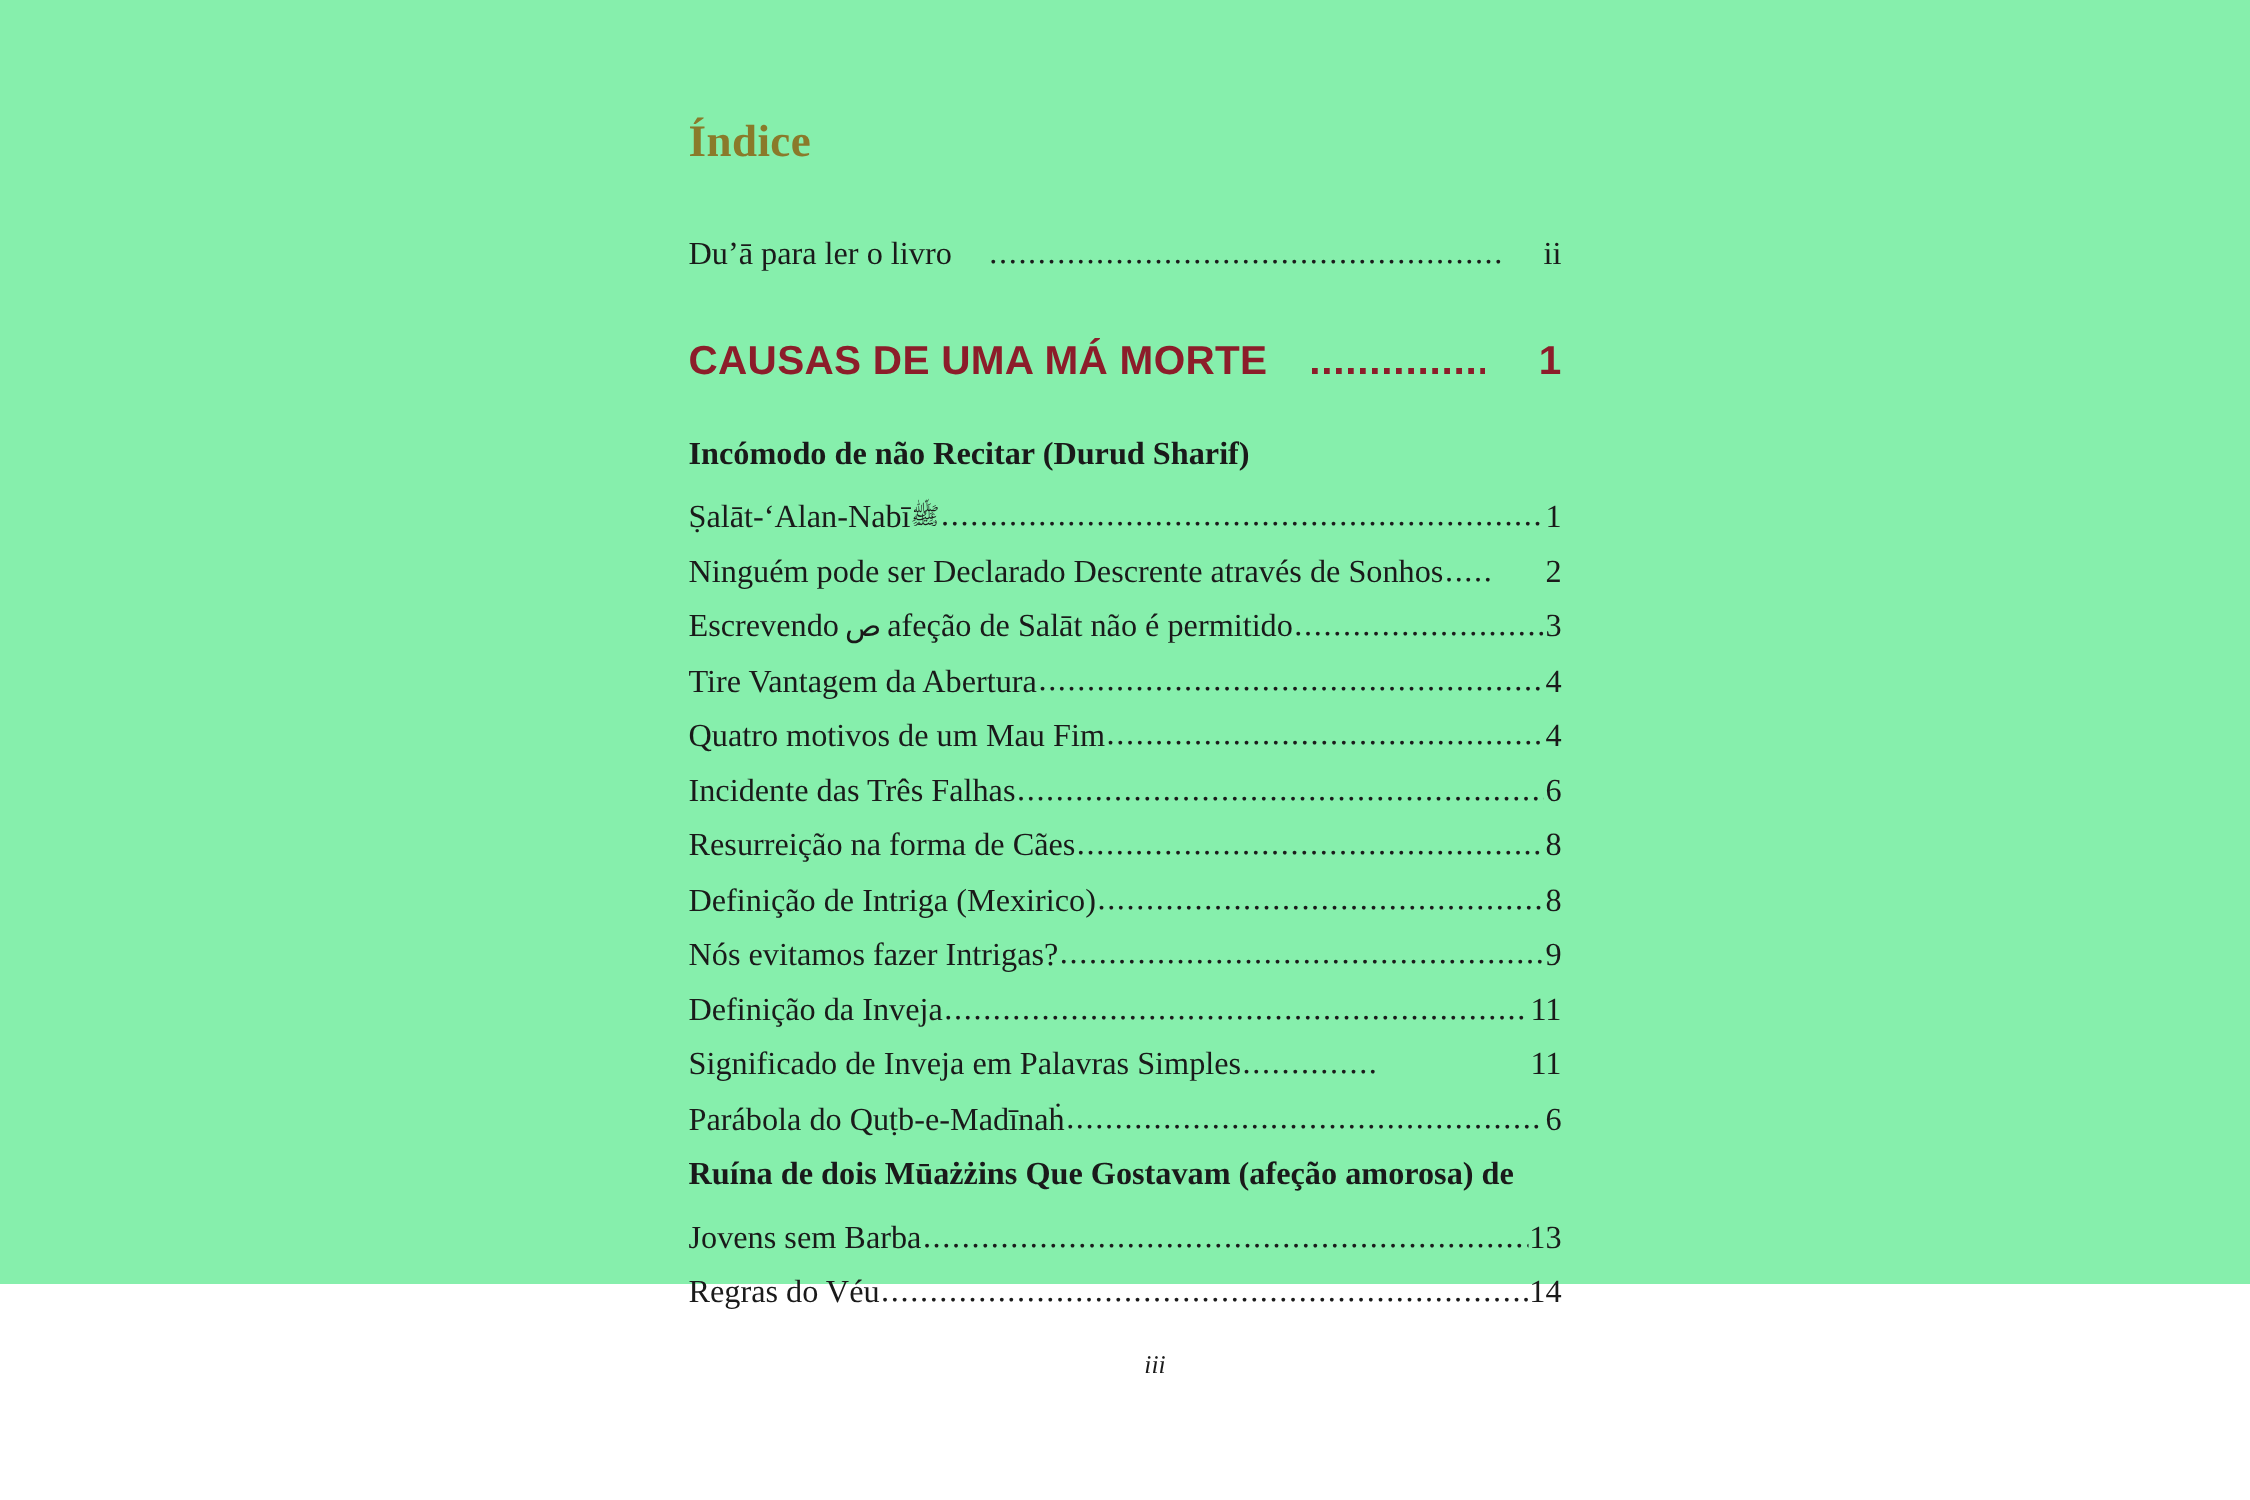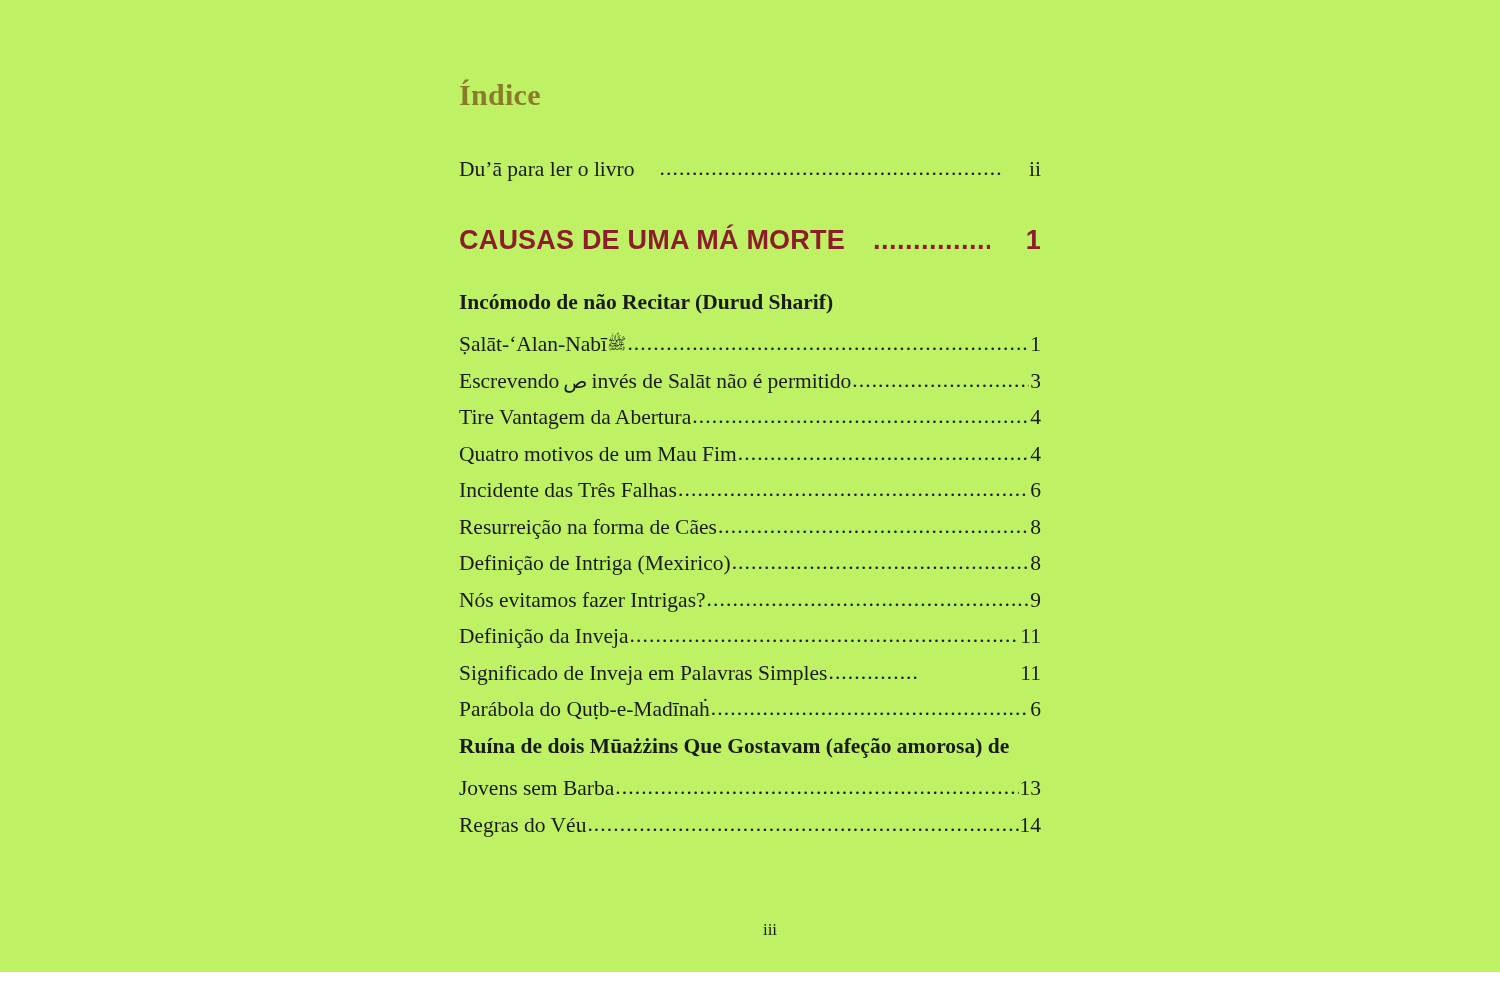--- a/index.html
+++ b/index.html
@@ -10,22 +10,22 @@
   body {
     width: 1500px;
     height: 1000px;
     font-family: "Liberation Serif", serif;
     color: #1a1a1a;
     overflow: hidden;
   }
   .page {
     position: relative;
     width: 1500px;
-    height: 972px;
-    background: #bef264;
+    height: 856px;
+    background: #86efac;
   }
   .content {
     position: absolute;
     left: 459px;
     top: 60px;
     width: 582px;
   }
   .toc-title {
     font-family: "Liberation Serif", serif;
     font-weight: bold;
@@ -128,25 +128,26 @@
     top: -2px;
   }
   .arabic-sm {
     font-family: "DejaVu Sans", sans-serif;
     font-size: 20px;
   }
   .folio {
     position: absolute;
     left: 0;
     right: 0;
-    top: 920px;
+    top: 900px;
     text-align: center;
     font-size: 17px;
     color: #1a1a1a;
     font-family: "Liberation Serif", serif;
+    font-style: italic;
   }
   .folio-inner {
     margin-left: 40px;
   }
 </style>
 </head>
 <body>
 
 <div class="page">
   <div class="content">
@@ -169,25 +170,30 @@
     <div class="entry-wrap">
       <div class="line1">Incómodo de não Recitar (Durud Sharif)</div>
       <div class="line2">
         <span class="label">Ṣalāt-‘Alan-Nabī</span>
         <span class="arabic">ﷺ</span>
         <span class="leader">..........................................................................</span>
         <span class="pageno">1</span>
       </div>
     </div>
 
+    <div class="entry tight">
+      <span class="label">Ninguém pode ser Declarado Descrente através de Sonhos</span>
+      <span class="leader">.....</span>
+      <span class="pageno">2</span>
+    </div>
 
     <div class="entry tight">
       <span class="label">Escrevendo</span>
       <span class="arabic-sm" style="margin:0 4px;">ص</span>
-      <span class="label">invés de Salāt não é permitido</span>
+      <span class="label">afeção de Salāt não é permitido</span>
       <span class="leader">.....................................</span>
       <span class="pageno">3</span>
     </div>
 
     <div class="entry tight">
       <span class="label">Tire Vantagem da Abertura</span>
       <span class="leader">.......................................................................</span>
       <span class="pageno">4</span>
     </div>
 

